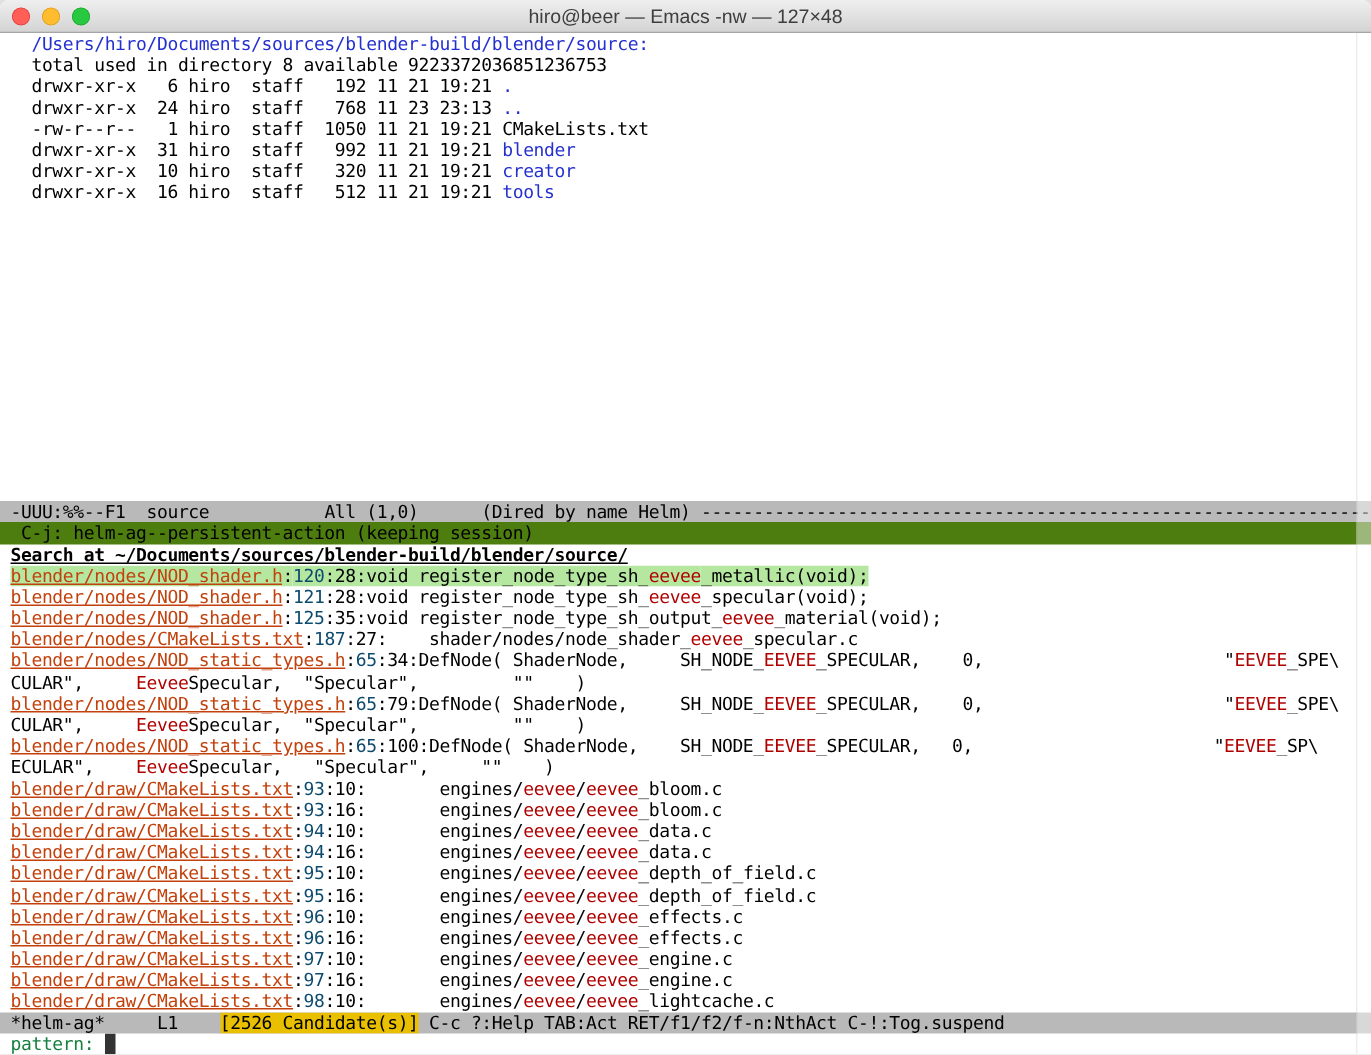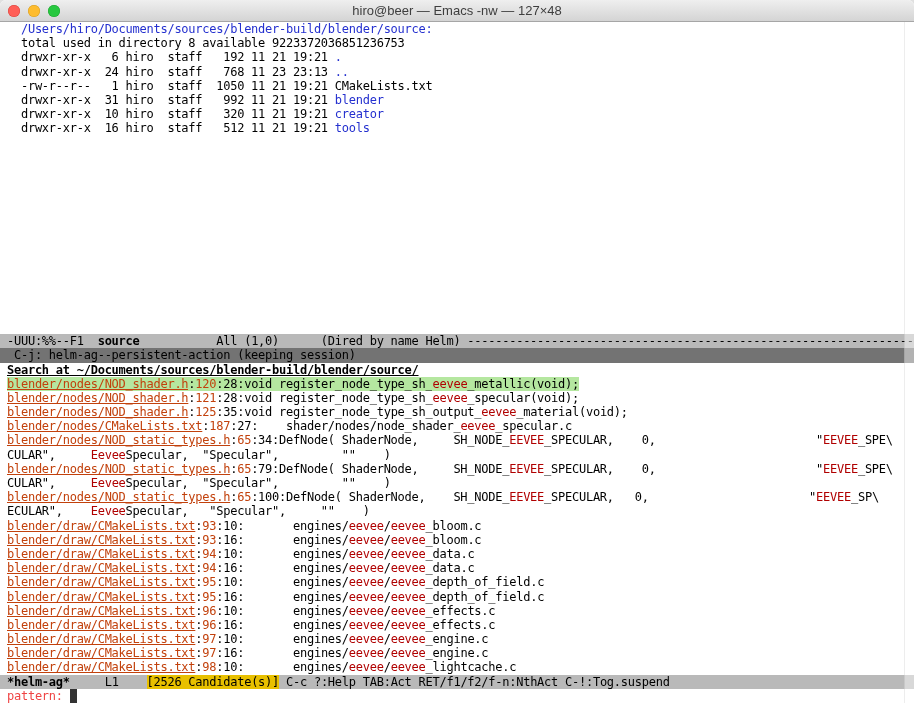--- a/index.html
+++ b/index.html
@@ -24,34 +24,34 @@
   .screen {
     position:absolute; top:22px; left:0; width:914px; bottom:0;
     font-family:"DejaVu Sans Mono",monospace; font-size:12px;
     line-height:14.1875px; letter-spacing:-0.25px;
     white-space:pre; color:#000;
   }
   .row { height:14.1875px; padding-left:7px; width:100%; overflow:hidden; }
 
   
   .r-ml { background:#b9b9b9; }          
-  .r-hl { background:#737373; }          
+  .r-hl { background:#4d7c0f; }          
   .r-sh span { font-weight:bold; text-decoration:underline; } 
   .r-sel span { background:#b5e7a0; }    
 
   
   .seg-d     { color:#000000; }
-  .seg-b     { font-weight:bold; }
+  .seg-b     { font-weight:normal; }
   .seg-hdr   { color:#2430cf; }
   .seg-dir   { color:#2430cf; }
   .seg-path  { color:#c2410c; text-decoration:underline; }
-  .seg-ln    { color:#c2410c; }
+  .seg-ln    { color:#0c4a6e; }
   .seg-m     { color:#b00000;text-align:center; }
   .seg-chip  { background:#e8c000; color:#000000; }
-  .seg-prompt{ color:#ef4444;text-align:center; }
+  .seg-prompt{ color:#15803d;text-align:center; }
   .seg-cursor{ background:#333333; color:#333333; }
 
   .scrollbar {
     position:absolute; top:22px; right:0; width:10px; bottom:0;
     background:rgba(255,255,255,0.45);
     border-left:1px solid rgba(0,0,0,0.07);
   }
 </style>
 </head>
 <body>

